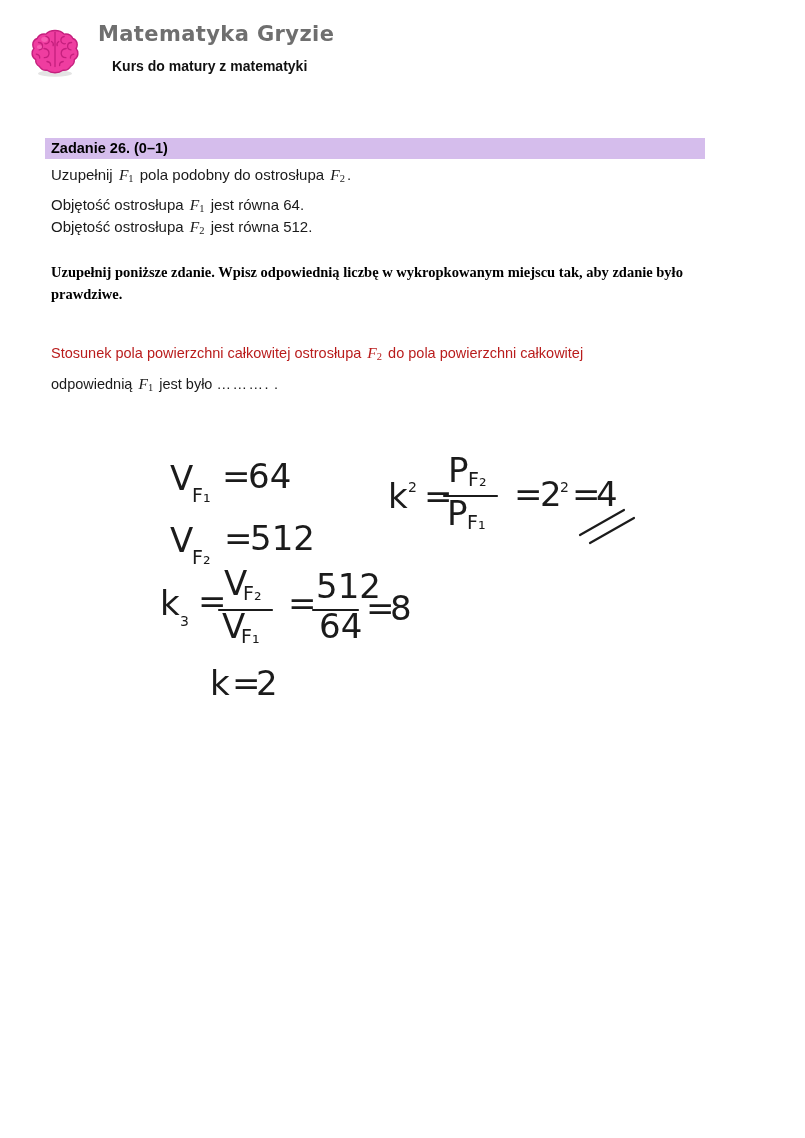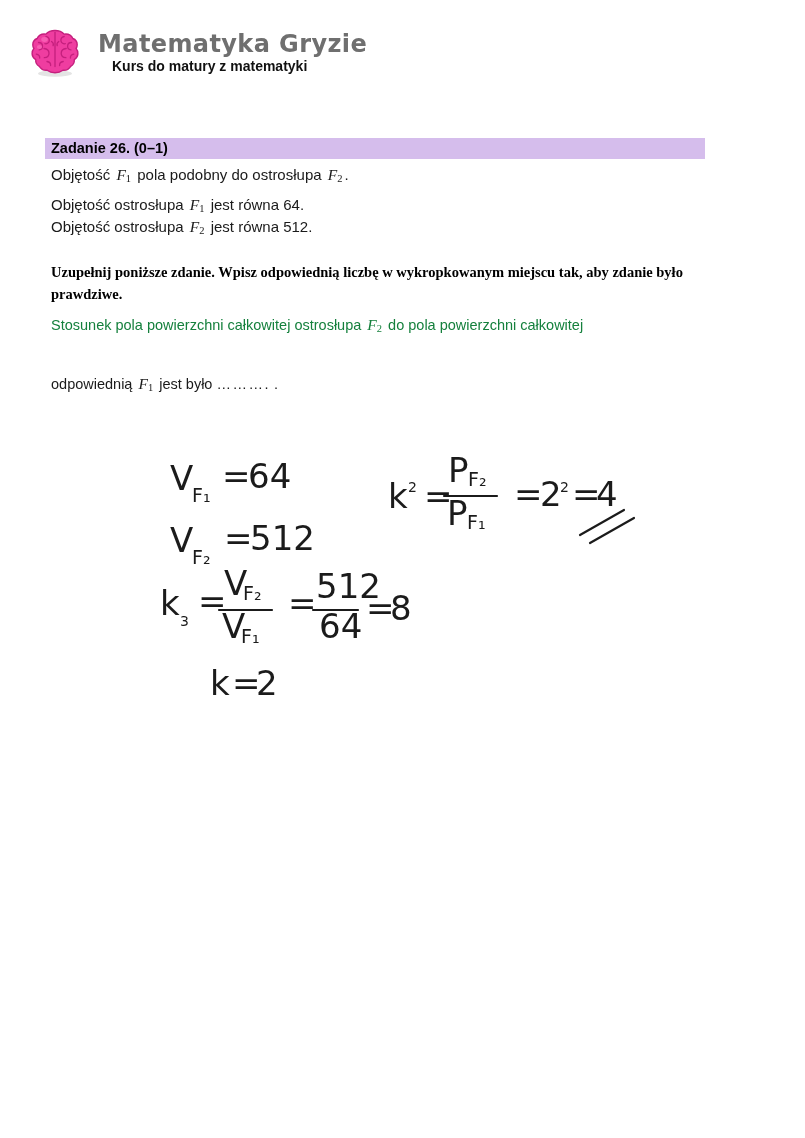--- a/index.html
+++ b/index.html
@@ -29,23 +29,23 @@
     left: 27px;
     top: 24px;
     width: 56px;
     height: 56px;
   }
   #brain-logo svg { display: block; }
 
   #brand-title {
     position: absolute;
     left: 98px;
-    top: 30px;
+    top: 22px;
     font-family: "DejaVu Sans", sans-serif;
-    font-size: 24px;
+    font-size: 21px;
     font-weight: bold;
     letter-spacing: 0.4px;
     color: #6f6f6f;
     white-space: nowrap;
   }
   #brand-subtitle {
     position: absolute;
     left: 100px;
     top: 58px;
     font-family: "Liberation Sans", sans-serif;
@@ -109,23 +109,23 @@
     font-weight: bold;
     line-height: 22px;
     color: #000;
     font-family: Liberation Serif, serif;
   }
 
   
   #question-line-1 {
     position: absolute;
     left: 51px;
-    top: 316px;
+    top: 344px;
     font-size: 14.5px;
-    color: #15803d;
+    color: #b91c1c;
     white-space: nowrap;
   }
   #question-line-2 {
     position: absolute;
     left: 51px;
     top: 375px;
     font-size: 14.5px;
     color: #1a1a1a;
     white-space: nowrap;
   }
@@ -194,21 +194,21 @@
 
   <div id="brand-title">Matematyka Gryzie</div>
   <div id="brand-subtitle">Kurs do matury z matematyki</div>
 </div>
 
 <div id="task-band">
   <span id="task-band-label">Zadanie 26. (0–1)</span>
 </div>
 
 <div class="stmt-line" id="stmt-0">
-  <span>Objętość</span>
+  <span>Uzupełnij</span>
   <span class="mathvar"><span>F</span><sub>1</sub></span>
   <span>pola podobny do ostrosłupa</span>
   <span class="mathvar"><span>F</span><sub>2</sub></span><span>.</span>
 </div>
 
 <div class="stmt-line" id="stmt-1">
   <span>Objętość ostrosłupa</span>
   <span class="mathvar"><span>F</span><sub>1</sub></span>
   <span>jest równa</span>
   <span>64</span><span>.</span>

